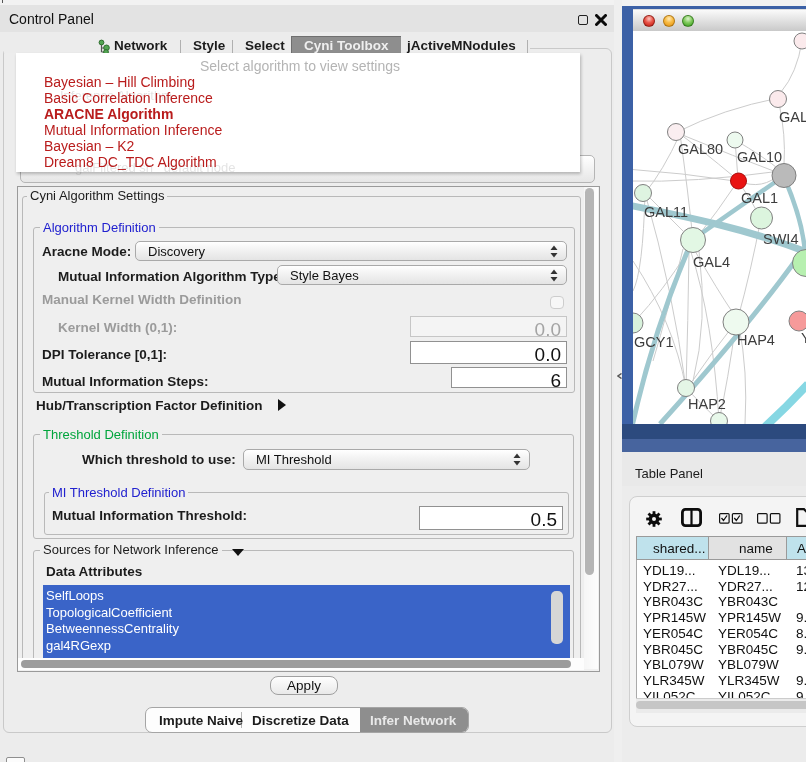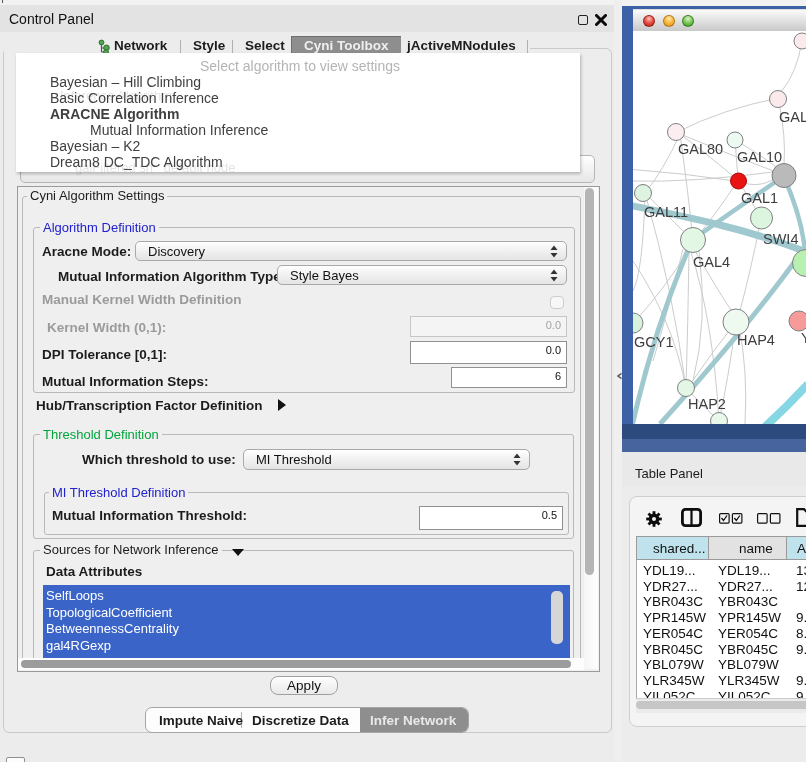--- a/index.html
+++ b/index.html
@@ -8,26 +8,26 @@
 .abs{position:absolute;}
 .lbl{font-size:13.5px;font-weight:bold;color:#1c1c1c;white-space:nowrap;}
 .dis{color:#9b9b9b;}
 .grp{position:absolute;border:1px solid #b9b9b9;border-radius:3px;}
 .gt{position:absolute;font-size:13px;white-space:nowrap;background:#efefef;padding:0 3px;line-height:13px;}
 .combo{position:absolute;border:1px solid #a9a9a9;border-radius:5px;
   background:linear-gradient(#ffffff,#f2f2f2 45%,#e4e4e4);
   font-size:13px;color:#111;}
 .combo .tx{position:absolute;left:12px;top:2px;}
 .cv{position:absolute;right:8px;top:2.5px;}
-.tf{position:absolute;border:1px solid #919191;background:#fff;font-size:11px;color:#111;text-align:left;}
+.tf{position:absolute;border:1px solid #919191;background:#fff;font-size:19px;color:#111;text-align:left;}
 .tf span{position:absolute;right:5px;top:2px;}
 .tfd{border:1px solid #c6c6c6;background:#f4f4f4;color:#a4a4a4;}
 .sep{position:absolute;width:1px;height:14px;background:#b0b0b0;top:40px;}
 .tab{position:absolute;top:37px;height:17px;font-size:13.5px;font-weight:bold;color:#1c1c1c;line-height:17px;}
-.prow{position:absolute;left:17px;font-size:14px;color:#404040;white-space:nowrap;height:16px;line-height:16px;padding-left:33px;}
+.prow{position:absolute;left:11px;font-size:14px;color:#b91c1c;white-space:nowrap;height:16px;line-height:16px;padding-left:33px;}
 </style>
 </head>
 <body>
 
 <div class="abs" style="left:0;top:0;width:806px;height:6px;background:#f2f2f2;"></div>
 <div class="abs" style="left:2px;top:0;width:1px;height:3px;background:#555;"></div>
 <div class="abs" style="left:0;top:5px;width:618px;height:27px;background:#e3e3e3;border-bottom:1px solid #cfcfcf;"></div>
 <div class="abs" style="left:9px;top:11px;font-size:14px;color:#111;">Control Panel</div>
 <div class="abs" style="left:578px;top:15px;width:8px;height:8px;border:1.4px solid #222;border-radius:2px;"></div>
 <svg class="abs" style="left:595px;top:14px;" width="12" height="12" viewBox="0 0 12 12">
@@ -79,21 +79,21 @@
   <div class="lbl abs" style="left:24px;top:82px;margin-left:16px;">Mutual Information Algorithm Type:</div>
   <div class="combo" style="left:259px;top:78px;width:288px;height:18px;">
     <span class="tx">Style Bayes</span>
         <svg class="cv" width="8" height="13" viewBox="0 0 8 13">
           <path d="M4 0.5 L7.5 5 H0.5 Z" fill="#333"></path>
           <path d="M4 12.5 L7.5 8 H0.5 Z" fill="#333"></path>
         </svg>
   </div>
   <div class="lbl dis abs" style="left:24px;top:105px;">Manual Kernel Width Definition</div>
   <div class="abs" style="left:532px;top:109px;width:12px;height:11px;border:1px solid #cdcdcd;border-radius:4px;background:#f7f7f7;"></div>
-  <div class="lbl dis abs" style="left:29px;top:133px;">Kernel Width (0,1):</div>
+  <div class="lbl dis abs" style="left:40px;top:133px;">Kernel Width (0,1):</div>
   <div class="tf tfd" style="left:392px;top:129px;width:155px;height:19px;">
         <span>0.0</span>
       </div>
   <div class="lbl abs" style="left:24px;top:160px;">DPI Tolerance [0,1]:</div>
   <div class="tf" style="left:392px;top:154px;width:155px;height:21px;">
         <span>0.0</span>
       </div>
   <div class="lbl abs" style="left:24px;top:187px;">Mutual Information Steps:</div>
   <div class="tf" style="left:433px;top:180px;width:114px;height:19px;">
         <span>6</span>
@@ -295,15 +295,15 @@
     <path d="M4.5 0.5 L1 3 L4.5 5.5" fill="none" stroke="#555" stroke-width="1.4"></path>
   </svg>
 
 <div class="abs" style="left:16px;top:53px;width:564px;height:119px;background:#fff;box-shadow:1px 2px 3px rgba(0,0,0,0.25);"></div>
 <div class="abs" style="left:200px;top:58px;font-size:14px;color:#b4b4b4;">Select algorithm to view settings</div>
 <div class="abs" style="left:60px;top:88px;font-size:13px;color:rgba(40,40,40,0.13);">Inference Algorithm</div>
 <div class="abs" style="left:75px;top:160px;font-size:13px;color:rgba(40,40,40,0.13);">galFiltered sh&nbsp;&nbsp;&nbsp;default node</div>
 <div class="prow" style="top:74px;">Bayesian – Hill Climbing</div>
 <div class="prow" style="top:90px;">Basic Correlation Inference</div>
 <div class="prow" style="top:106px;font-weight:bold;">ARACNE Algorithm</div>
-<div class="prow" style="top:122px;margin-left:40px;">Mutual Information Inference</div>
+<div class="prow" style="top:122px;">Mutual Information Inference</div>
 <div class="prow" style="top:138px;">Bayesian – K2</div>
 <div class="prow" style="top:154px;">Dream8 DC_TDC Algorithm</div>
 
 </body></html>

